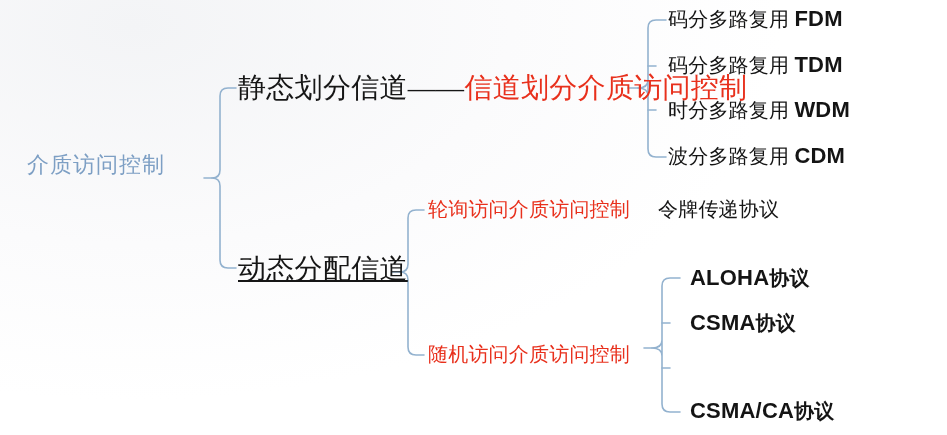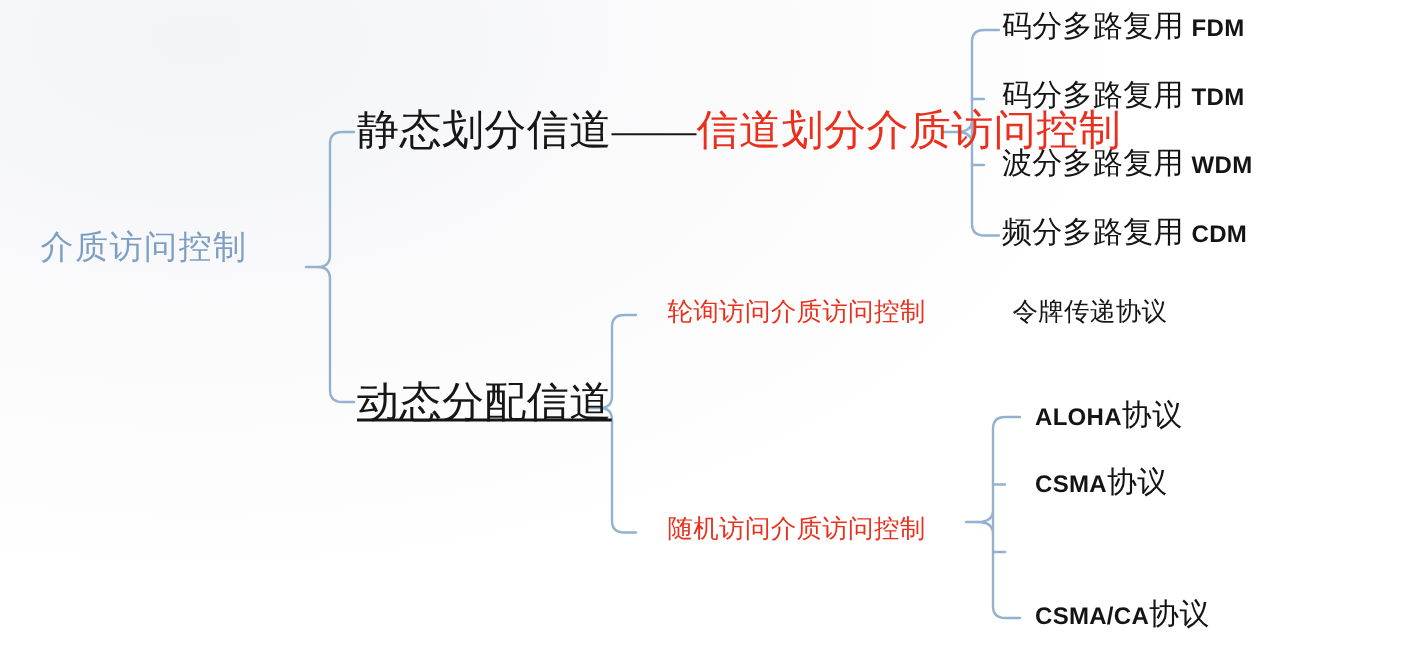--- a/index.html
+++ b/index.html
@@ -30,42 +30,41 @@
     letter-spacing: 1px;
     color: #7d9fc4;
     font-family: "Liberation Serif", "DejaVu Serif", serif;
   }
   .lvl1 {
     font-size: 28px;
     color: #161616;
     letter-spacing: 0.3px;
   }
   .lvl2 {
-    font-size: 17px;
+    font-size: 20px;
     color: #161616;
     letter-spacing: 0.2px;
-    margin-left: 17px;
   }
   .leaf {
     font-size: 20px;
     color: #141414;
     letter-spacing: 0.2px;
   }
   .red {
     color: #e8301c;
   }
   .lat {
     font-family: "Liberation Sans", "DejaVu Sans", sans-serif;
     font-weight: bold;
-    font-size: 16px;
+    font-size: 22px;
     letter-spacing: 0.2px;
   }
   .cjk-after-lat {
     font-family: "Liberation Serif", "DejaVu Serif", serif;
-    font-weight: normal;
+    font-weight: bold;
   }
   svg.connectors {
     position: absolute;
     left: 0;
     top: 0;
     width: 947px;
     height: 435px;
     pointer-events: none;
   }
   svg.connectors path {
@@ -112,24 +111,24 @@
     <span>静态划分信道——</span><span class="red">信道划分介质访问控制</span>
   </div>
 
   <div class="node leaf" style="left:668px; top:8px;">
     <span>码分多路复用 </span><span class="lat">FDM</span>
   </div>
   <div class="node leaf" style="left:668px; top:54px;">
     <span>码分多路复用 </span><span class="lat">TDM</span>
   </div>
   <div class="node leaf" style="left:668px; top:99px;">
-    <span>波分多路复用 </span><span class="lat">WDM</span>
+    <span>时分多路复用 </span><span class="lat">WDM</span>
   </div>
   <div class="node leaf" style="left:668px; top:145px;">
-    <span>频分多路复用 </span><span class="lat">CDM</span>
+    <span>波分多路复用 </span><span class="lat">CDM</span>
   </div>
 
   <div class="node lvl1" style="left:238px; top:255px;text-decoration:underline;">
     <span>动态分配信道</span>
   </div>
 
   <div class="node lvl2" style="left:428px; top:199px;">
     <span class="red">轮询访问介质访问控制</span>
   </div>
   <div class="node lvl2" style="left:658px; top:199px;">

